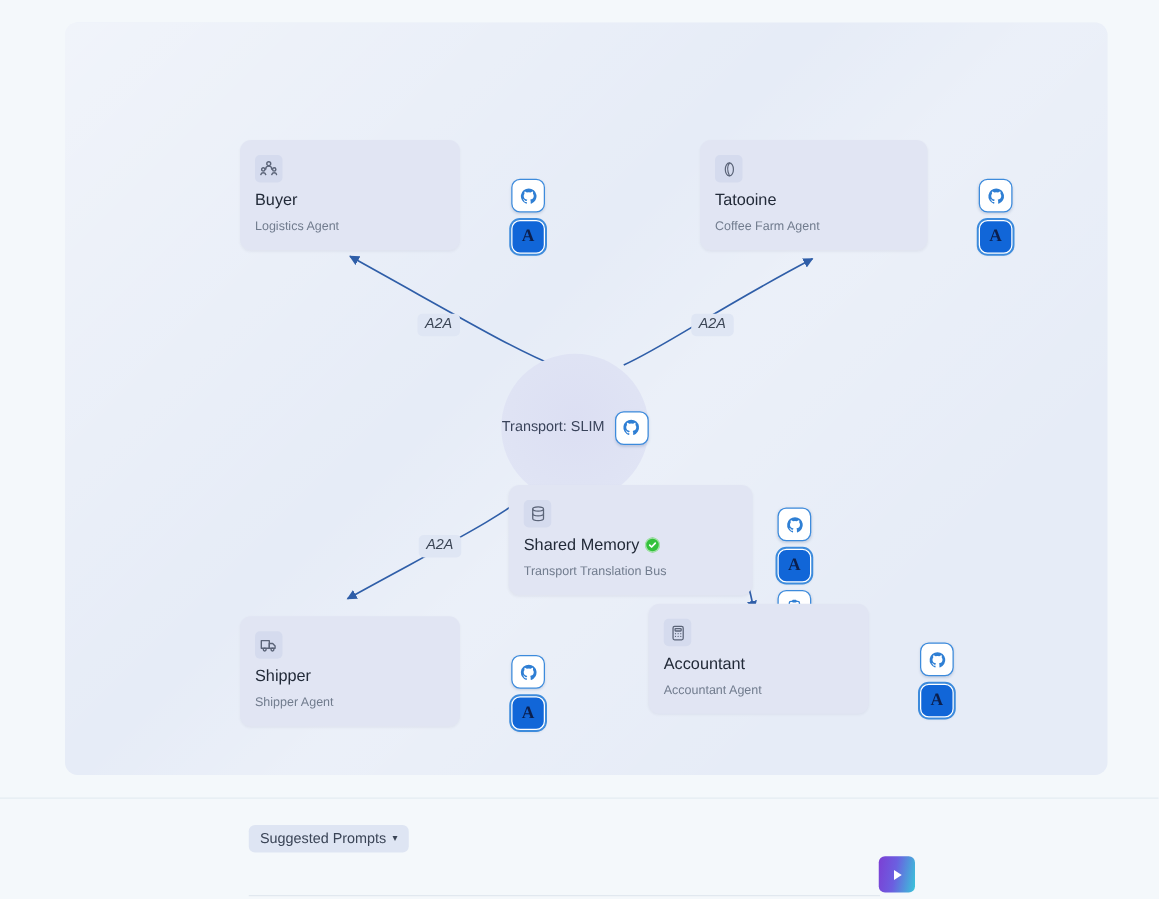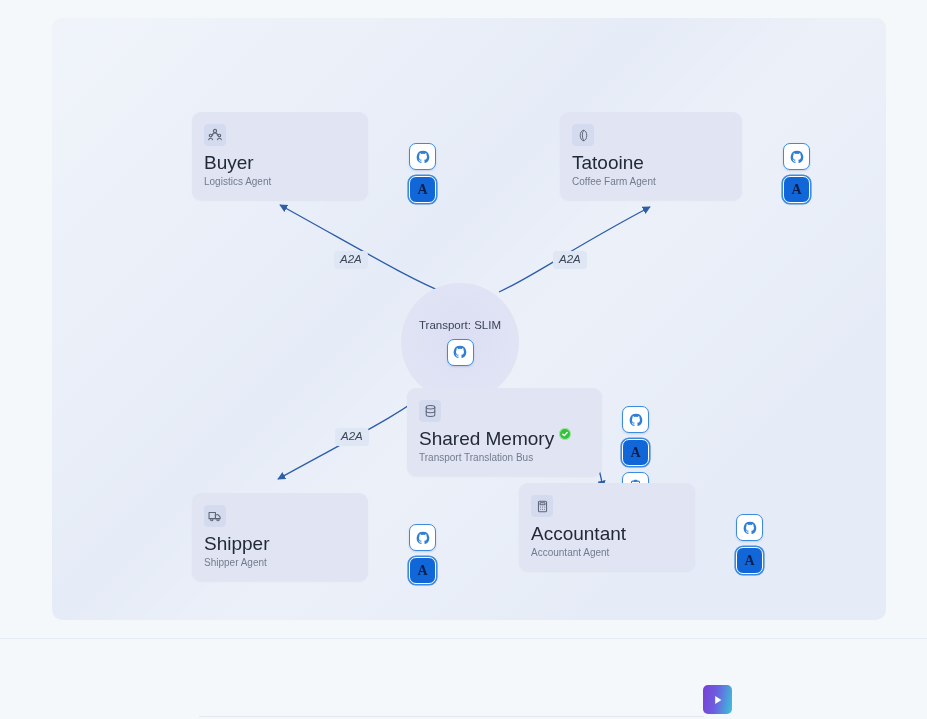--- a/index.html
+++ b/index.html
@@ -53,22 +53,22 @@
   .card-icon {
     position: absolute; left: 12px; top: 12px;
     width: 22px; height: 22px;
     background: #d5dbee;
     border-radius: 4px;
     display: flex; align-items: center; justify-content: center;
     color: #5b6478;
   }
   .card-title {
     position: absolute; left: 12px; top: 40px;
-    font-size: 19px; color: #222a38;
-    display: flex; align-items: flex-start; gap: 5px;
+    font-size: 13px; color: #222a38;
+    display: flex; align-items: center; gap: 5px;
   }
   .card-sub {
     position: absolute; left: 12px; top: 64px;
     font-size: 10px; color: #717c8e;
   }
   .verified {
     width: 12px; height: 12px; border-radius: 50%;
     background: #34c13c; display: inline-flex;
     align-items: center; justify-content: center;
     box-shadow: 0 0 0 1px rgba(255,255,255,.55) inset;
@@ -94,21 +94,21 @@
     color: #0b1f4e; font-weight: 700; font-size: 14px;
     font-family: "Liberation Serif", serif; line-height: 1;
   }
 
   
   .hub {
     position: absolute;
     width: 118px; height: 118px;
     border-radius: 50%;
     background: radial-gradient(circle at 50% 45%, #dcdff3 0%, #dfe3f4 60%, #e2e6f6 100%);
-    display: flex; flex-direction: column;
+    display: flex; flex-direction: row;
     align-items: center; justify-content: center;
     gap: 8px;
   }
   .hub-label { font-size: 11.5px; color: #39435a; }
 
   
   .bottom { position: absolute; left: 0; top: 638px; width: 927px; height: 81px; background: #f4f8fb; }
   .divider { position: absolute; left: 0; top: 0; width: 927px; height: 1px; background: #e4ebf2; }
   .suggested {
     position: absolute; left: 199px; top: 660px;
@@ -319,20 +319,24 @@
         </div>
       </div>
     </div>
 
   </div>
 
   <div class="bottom">
     <div class="divider"></div>
   </div>
 
+  <div class="suggested">
+    <span>Suggested Prompts</span>
+    <span class="caret">▾</span>
+  </div>
 
   <div class="prompt-underline"></div>
 
   <button class="send-btn">
     <svg width="12" height="12" viewBox="0 0 12 12" xmlns="http://www.w3.org/2000/svg">
       <path d="M3.2 2 L9.4 6 L3.2 10 Z" fill="#ffffff"></path>
     </svg>
   </button>
 
 </div>

